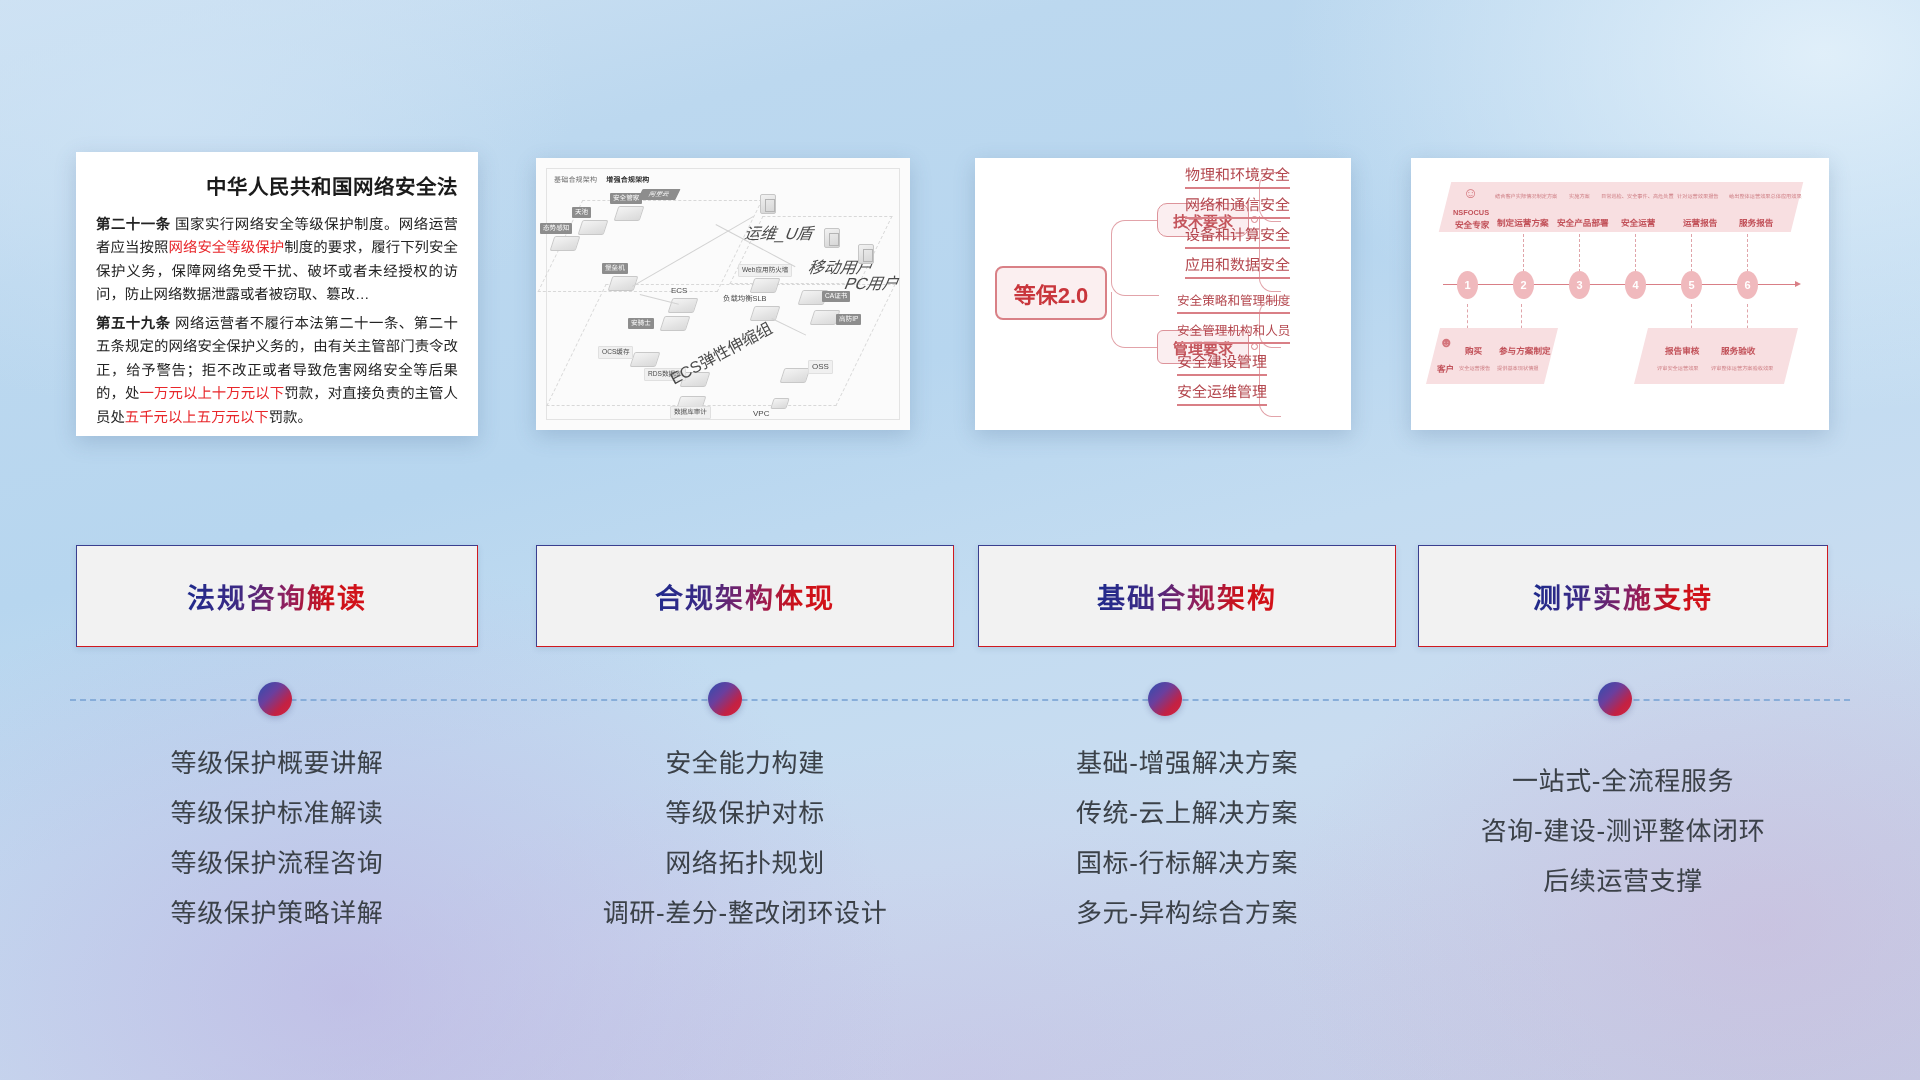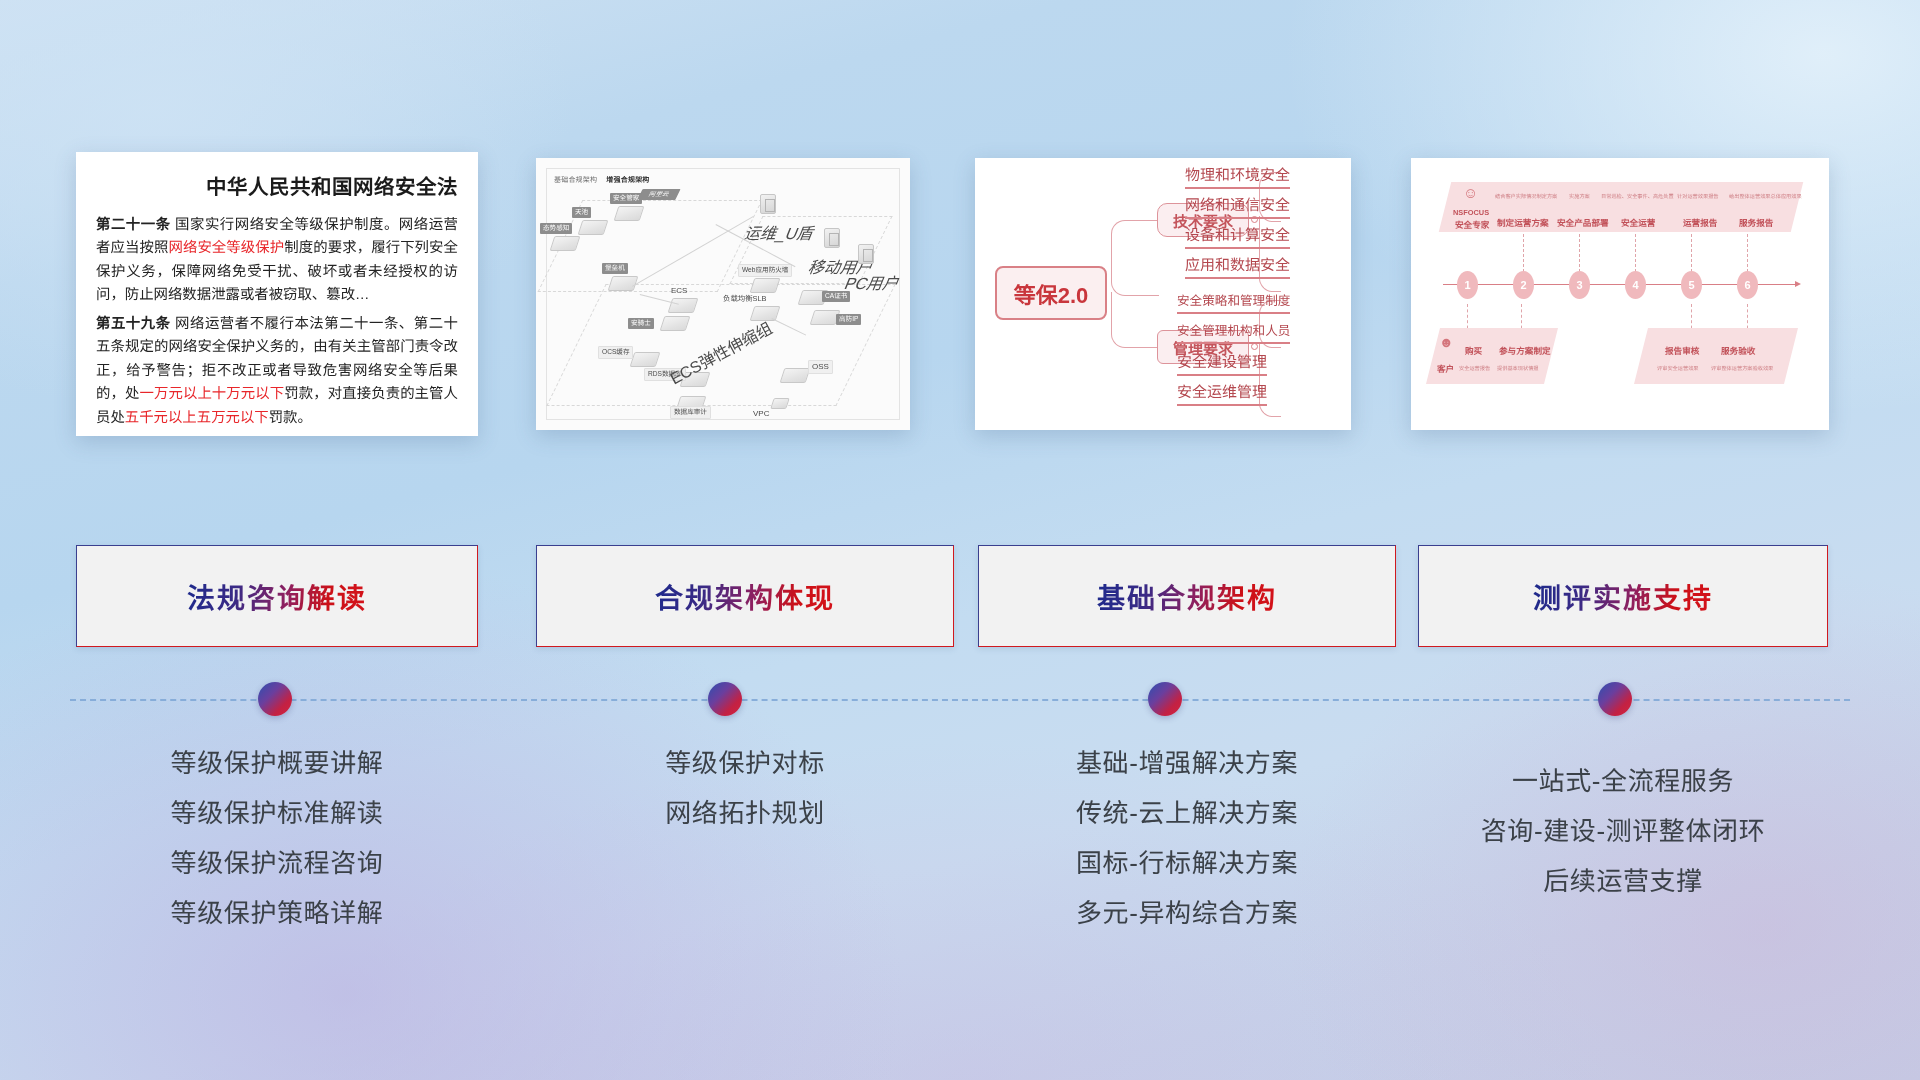--- a/index.html
+++ b/index.html
@@ -408,22 +408,24 @@
   </div>
 
   <div class="lists">
     <div class="col" id="c1">
       <div class="item">等级保护概要讲解</div>
       <div class="item">等级保护标准解读</div>
       <div class="item">等级保护流程咨询</div>
       <div class="item">等级保护策略详解</div>
     </div>
     <div class="col" id="c2">
+      <div class="item">安全能力构建</div>
       <div class="item">等级保护对标</div>
       <div class="item">网络拓扑规划</div>
+      <div class="item">调研-差分-整改闭环设计</div>
     </div>
     <div class="col" id="c3">
       <div class="item">基础-增强解决方案</div>
       <div class="item">传统-云上解决方案</div>
       <div class="item">国标-行标解决方案</div>
       <div class="item">多元-异构综合方案</div>
     </div>
     <div class="col" id="c4">
       <div class="item">一站式-全流程服务</div>
       <div class="item">咨询-建设-测评整体闭环</div>

